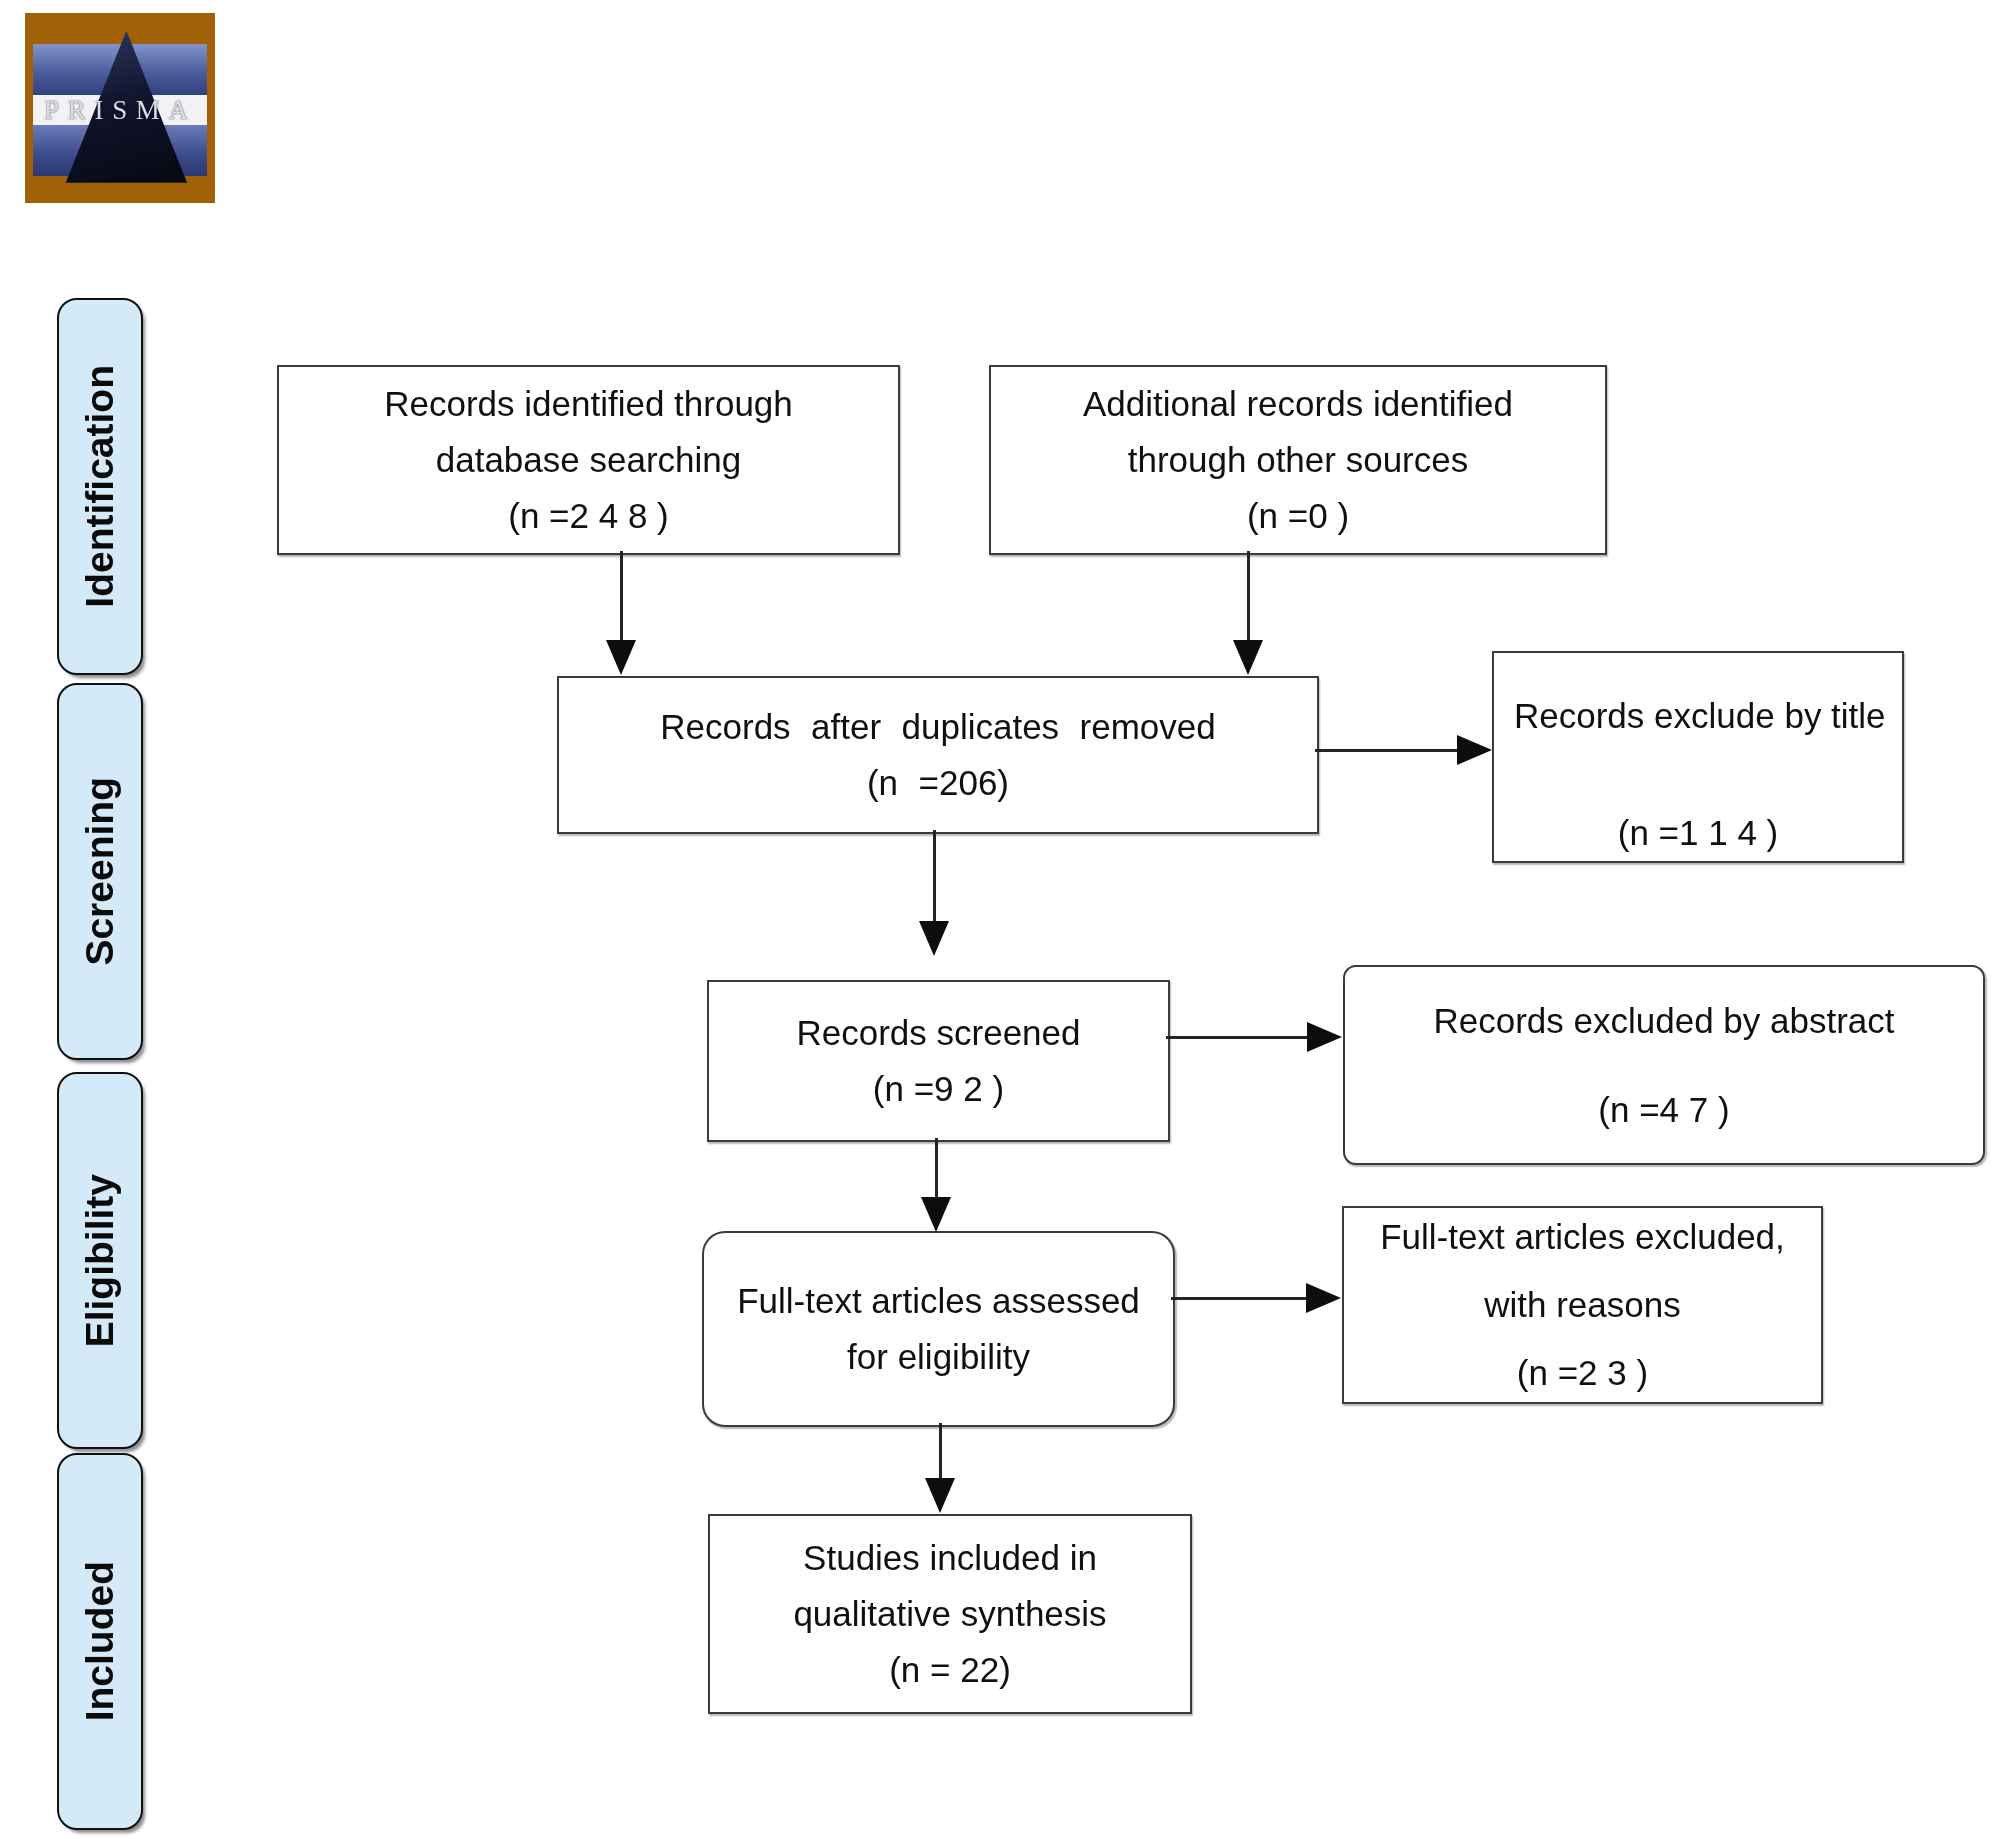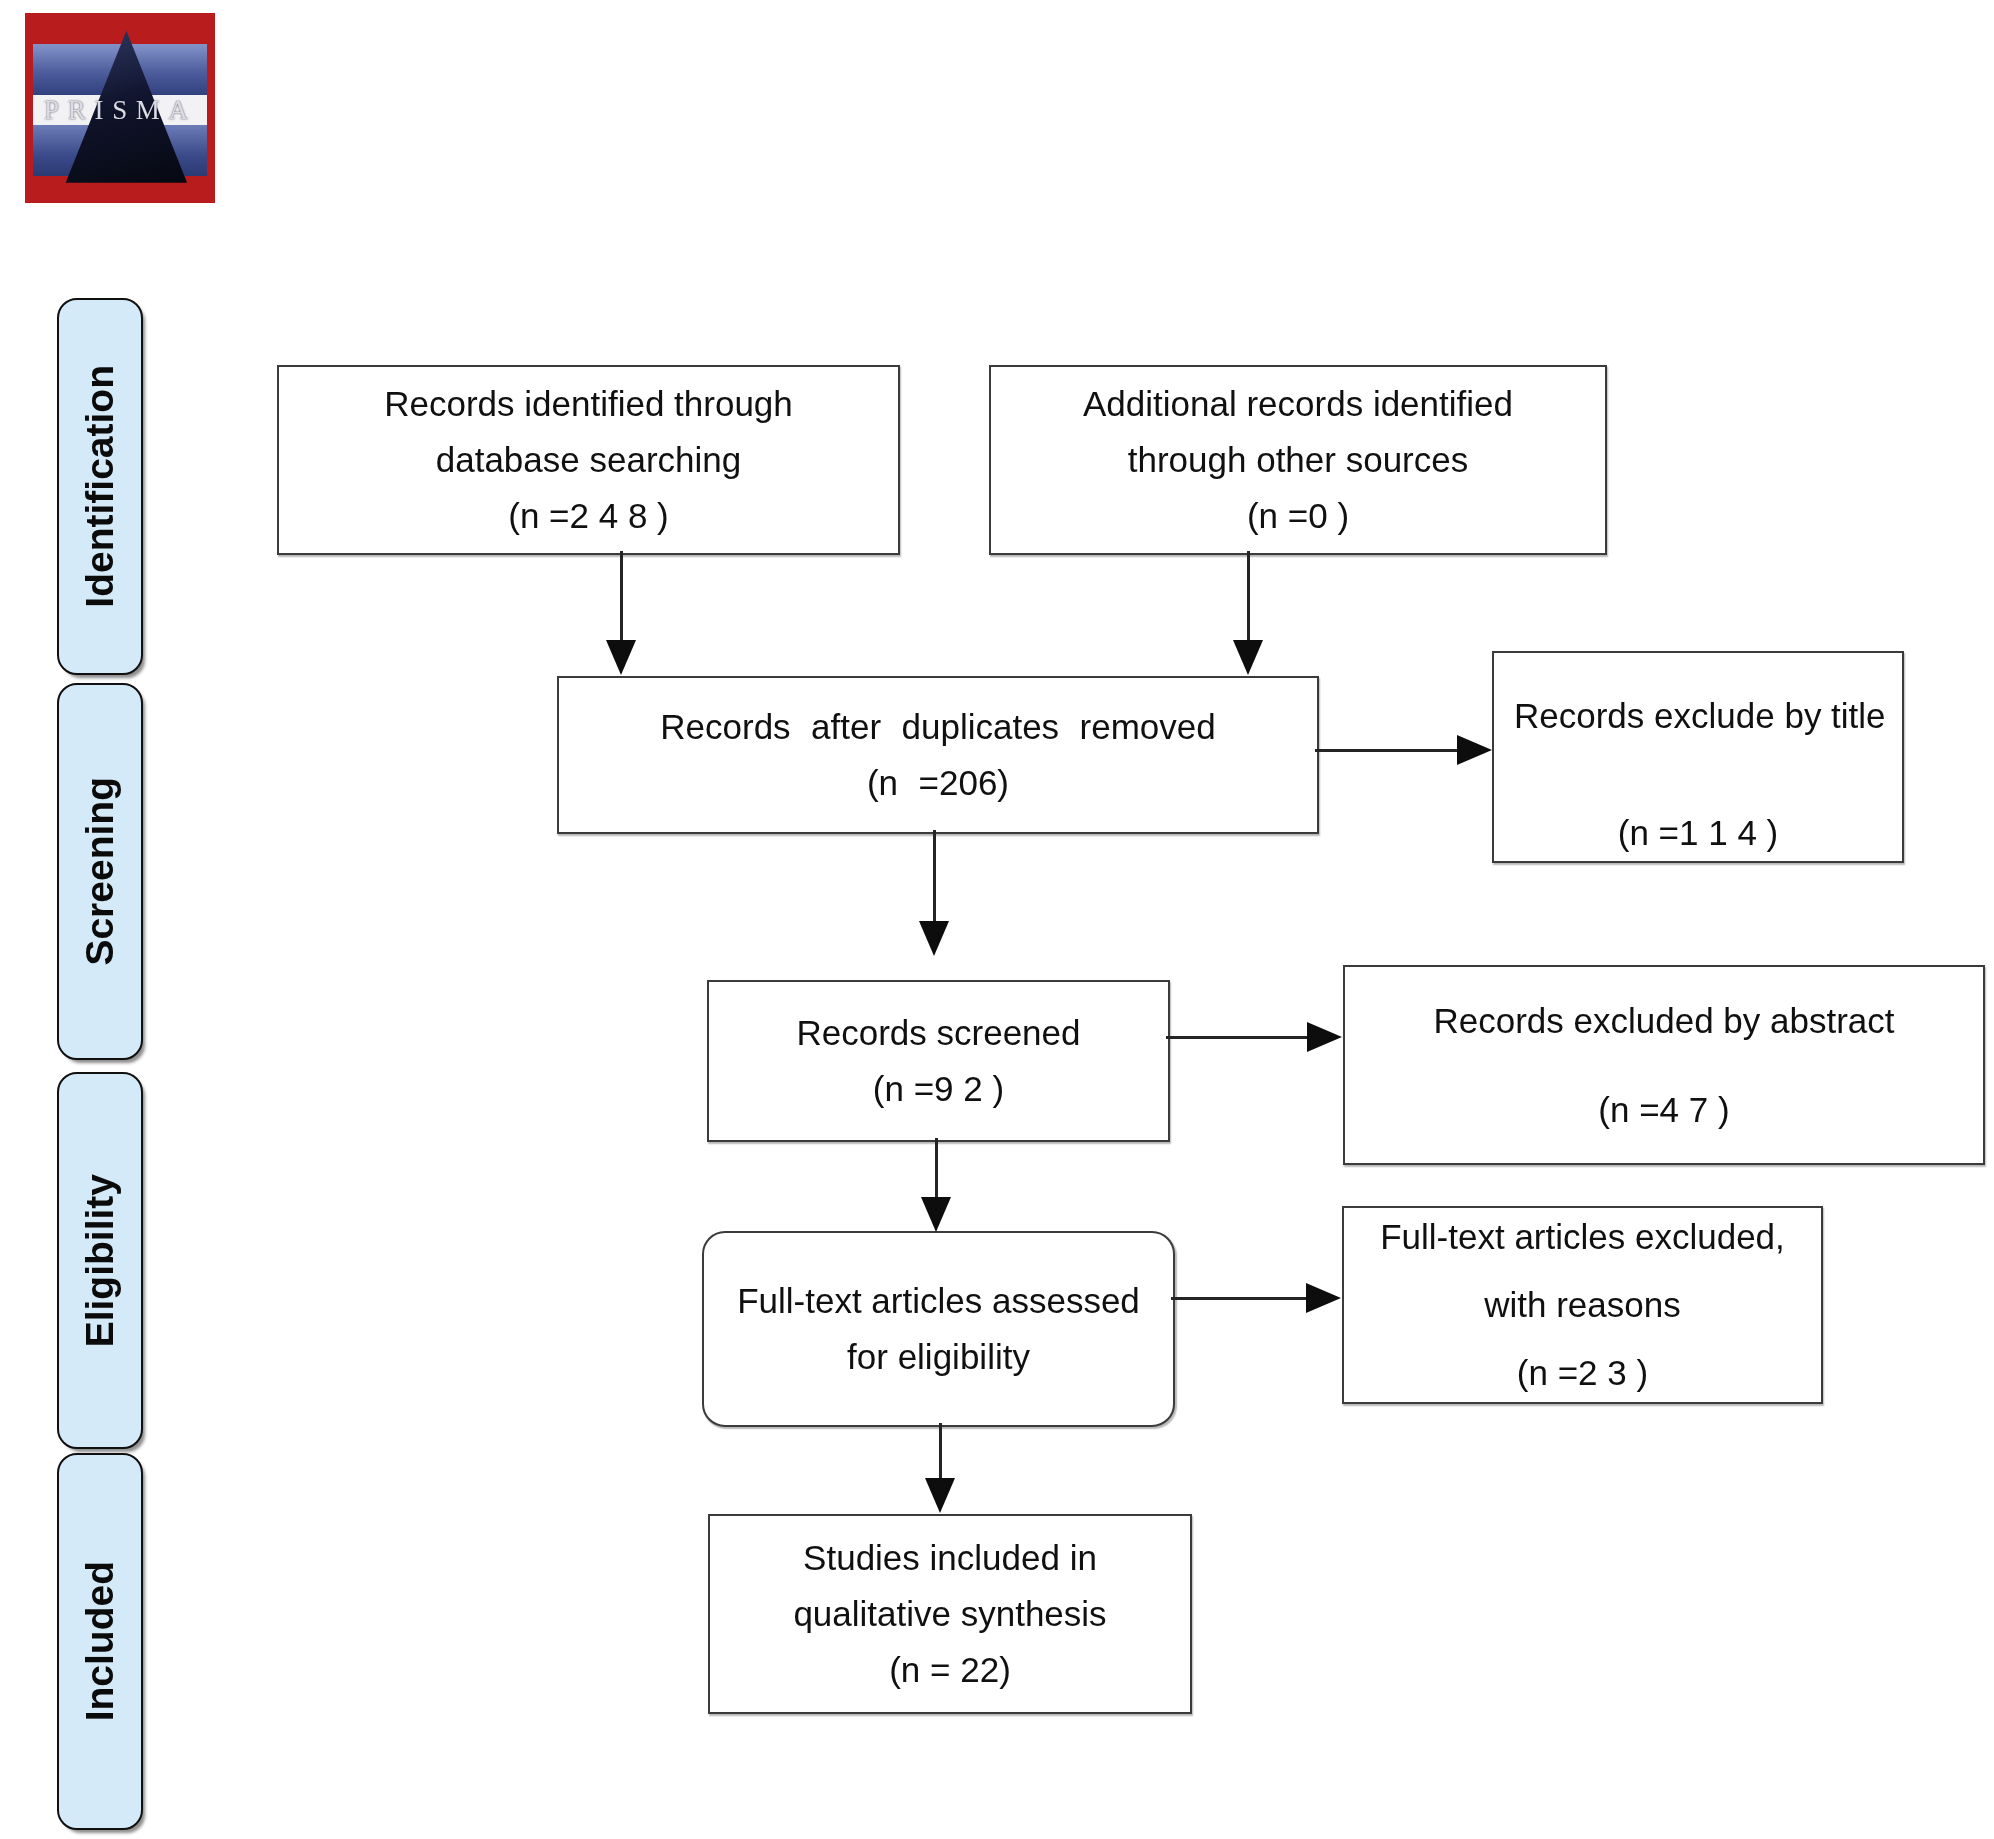--- a/index.html
+++ b/index.html
@@ -6,21 +6,21 @@
   .canvas{
     position:relative;
     width:1995px;height:1840px;
     background:#ffffff;
     font-family:"Liberation Sans","DejaVu Sans",sans-serif;
     color:#111;
     overflow:hidden;
   }
 
   
-  .logo{position:absolute;left:25.4px;top:13.4px;width:190px;height:190px;background:#b91c1c;overflow:hidden;}
+  .logo{position:absolute;left:25.4px;top:13.4px;width:190px;height:190px;background:#a16207;overflow:hidden;}
   .logo .band-blue-top{position:absolute;left:8px;right:8px;top:31px;height:51px;
     background:linear-gradient(#8494ca 0%,#4d5d9d 55%,#31407e 100%);}
   .logo .band-white{position:absolute;left:8px;right:8px;top:82px;height:31px;background:#f2f2f4;}
   .logo .band-blue-bottom{position:absolute;left:8px;right:8px;top:112px;height:51px;
     background:linear-gradient(#6c7cb8 0%,#3a4a8a 60%,#2c3a72 100%);}
   .logo .triangle{position:absolute;left:32px;top:17.4px;width:138px;height:152px;
     background:linear-gradient(165deg,#303a66 0%,#11152e 45%,#060810 100%);
     clip-path:polygon(50% 0%,6% 100%,94% 100%);}
   .logo .logo-word{position:absolute;left:0;right:0;top:81px;height:32px;
     font-family:"Liberation Serif","DejaVu Serif",serif;
@@ -45,21 +45,21 @@
     box-shadow:1.3px 2px 1.3px rgba(0,0,0,.28);
     display:flex;flex-direction:column;align-items:center;justify-content:center;
     text-align:center;font-size:35px;line-height:56px;color:#101010;}
   .fbox .bline{width:100%;}
 
   
   .fbox.wide-words .bline{word-spacing:10.7px;}
   .fbox.title-left{justify-content:flex-start;padding-top:35px;box-sizing:border-box;}
   .fbox.title-left .bline.l0{text-align:left;padding-left:20px;box-sizing:border-box;}
   .fbox.title-left .bline.l1{margin-top:61px;}
-  .fbox.gapped{gap:33px;}
+  .fbox.gapped{gap:33px;border-radius:13px;}
 
   
   .vline{position:absolute;width:3.3px;background:#242424;}
   .hline{position:absolute;height:3.3px;background:#242424;}
   .head-down{position:absolute;width:0;height:0;
     border-left:15.4px solid transparent;border-right:15.4px solid transparent;
     border-top:35px solid #0d0d0d;}
   .head-right{position:absolute;width:0;height:0;
     border-top:15.4px solid transparent;border-bottom:15.4px solid transparent;
     border-left:35px solid #0d0d0d;}

